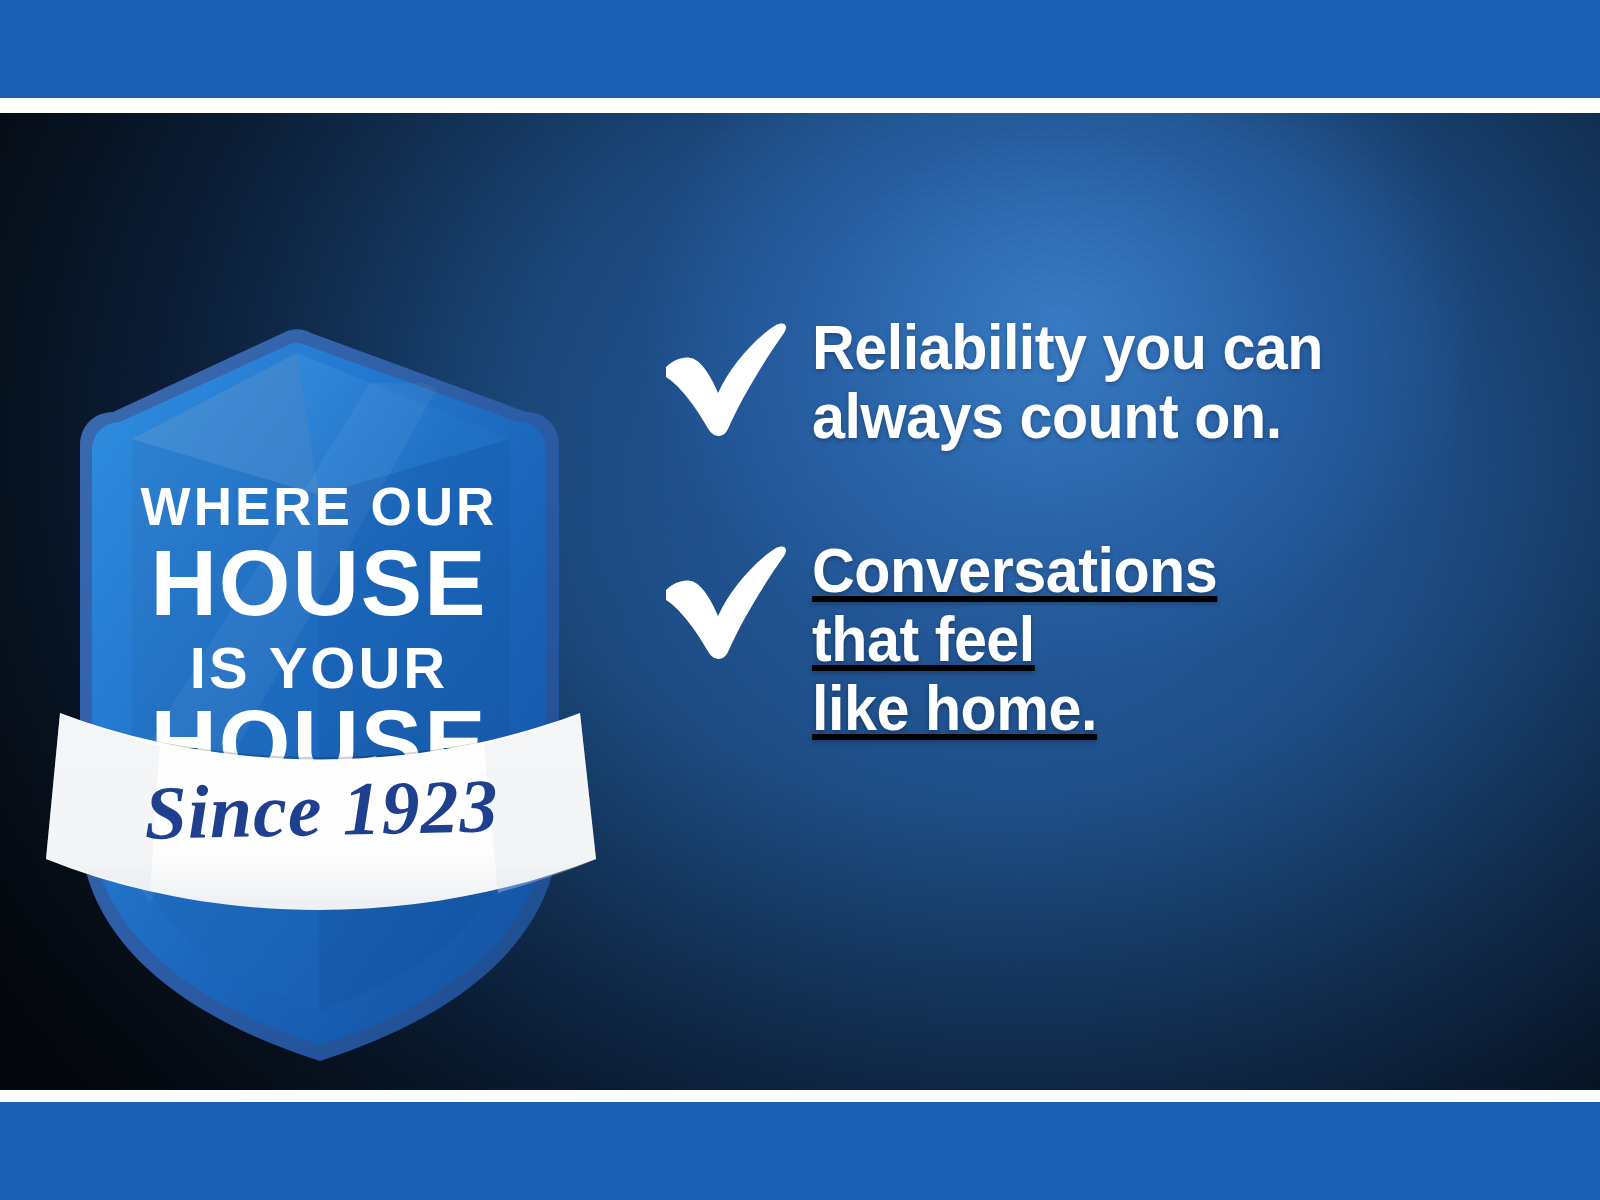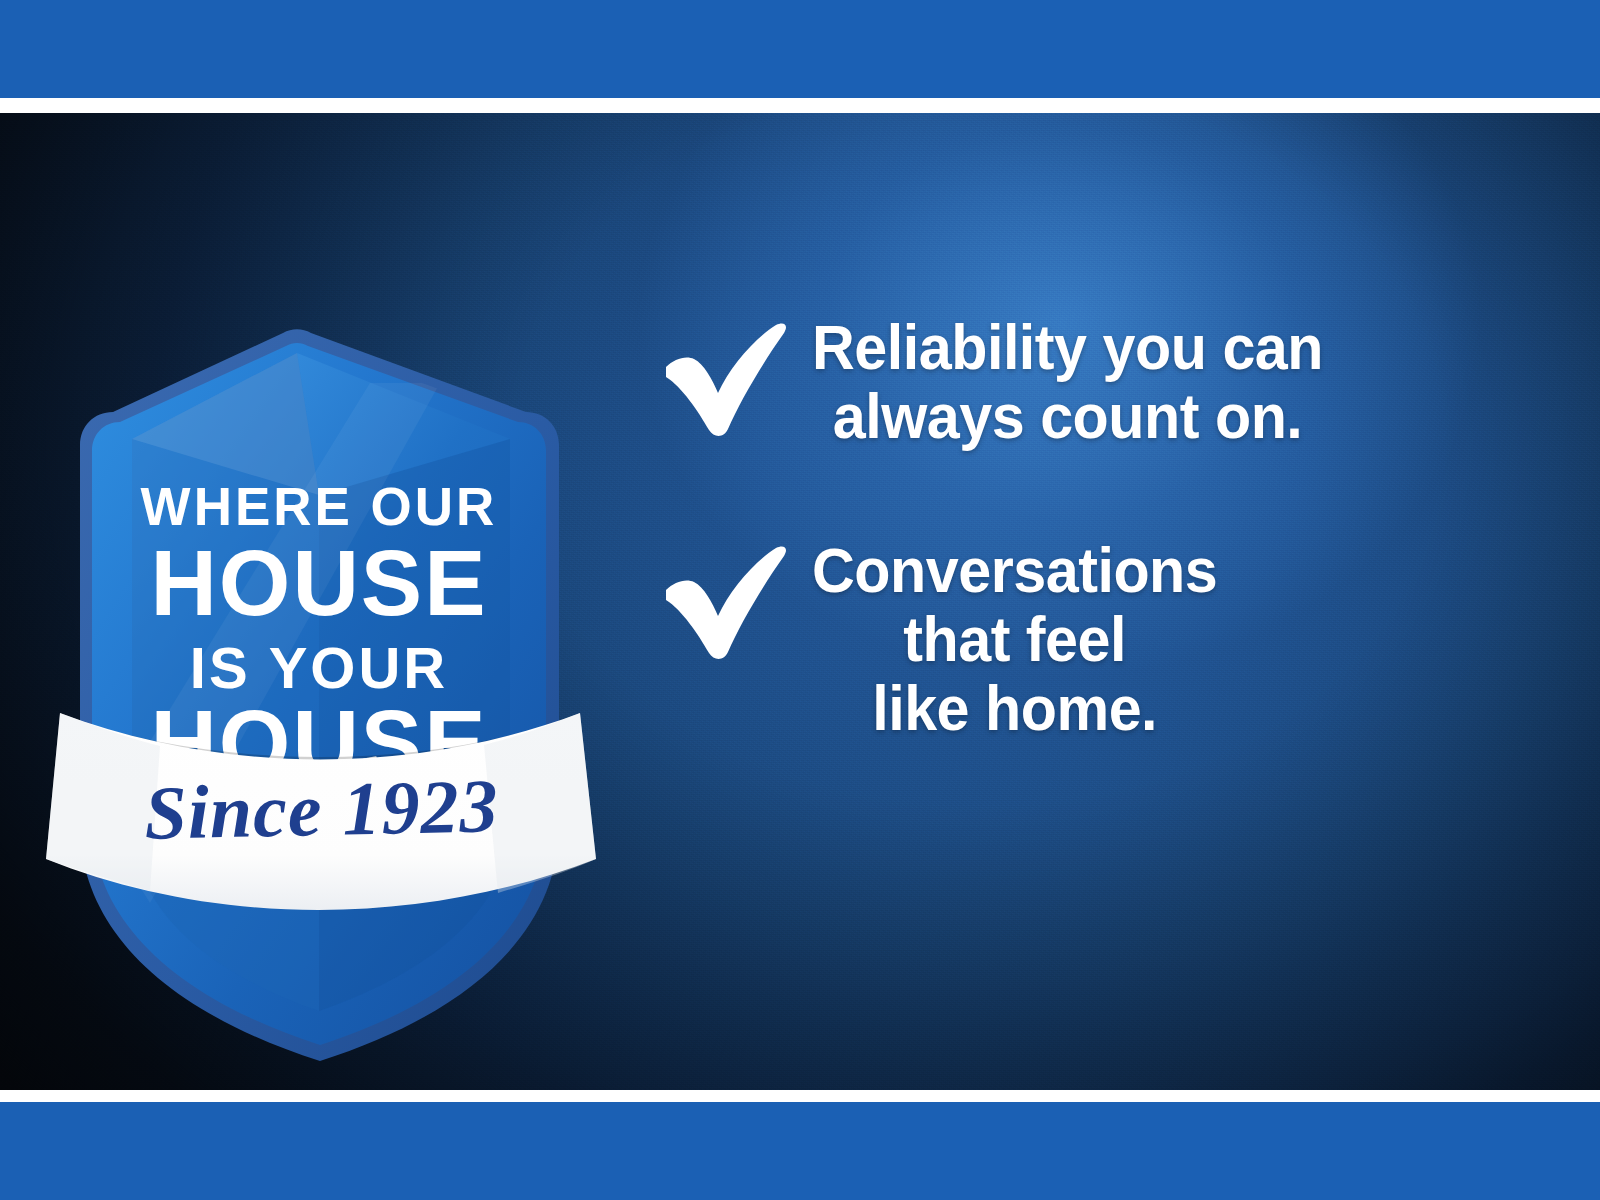--- a/index.html
+++ b/index.html
@@ -80,23 +80,22 @@
   .badge svg { display:block; width:600px; height:830px; }
 
   
   .bullets {
     position:absolute; left:660px; top:200px; width:900px;
   }
   .bullet {
     position:relative;
     display:flex; align-items:flex-start;
     margin-bottom:88px;
-    text-align:center;
-  }
-  .bullet:last-child { margin-bottom:0; }
+  }
+  .bullet:last-child { margin-bottom:0;text-decoration:underline; }
   .check {
     flex:0 0 auto;
     width:130px; height:120px;
     margin-right:22px; margin-top:6px;
   }
   .check svg { display:block; width:130px; height:120px; }
   .bullet-text {
     color:#ffffff;
     font-family:"Liberation Sans", sans-serif;
     font-weight:bold;

